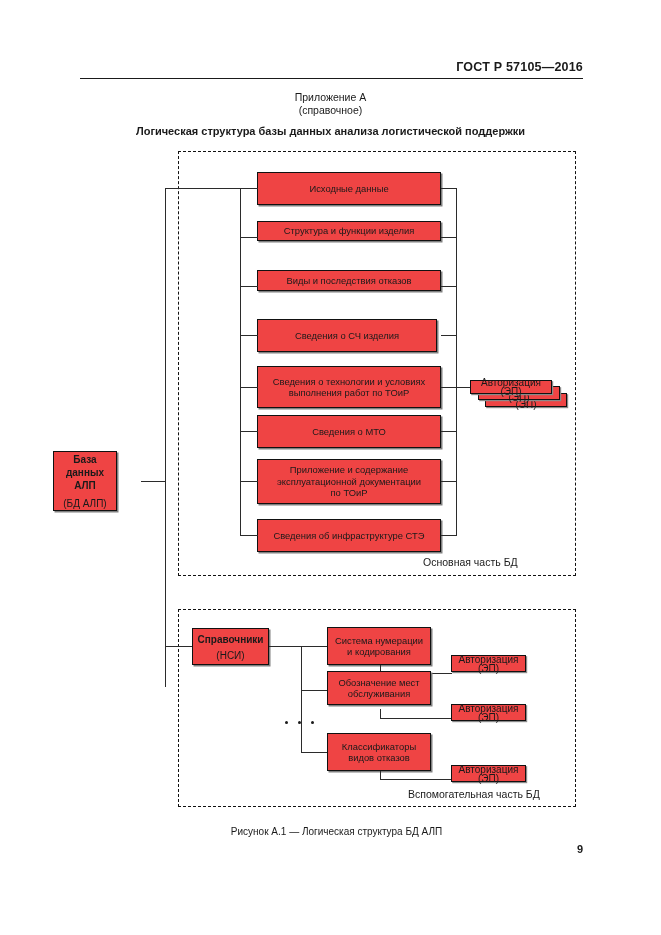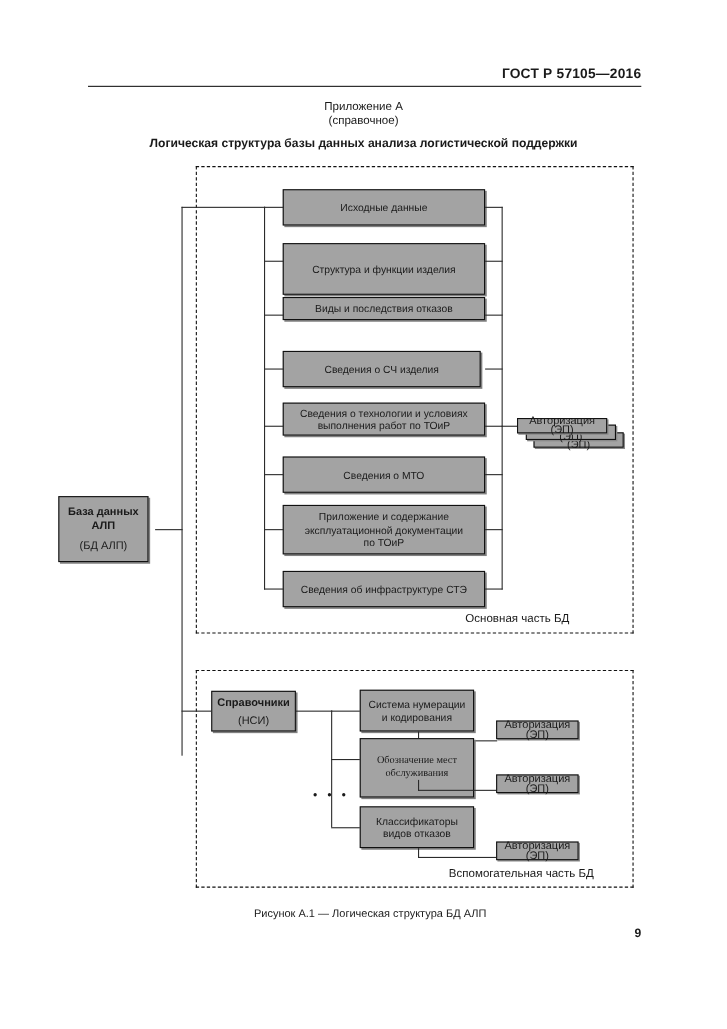--- a/index.html
+++ b/index.html
@@ -41,21 +41,21 @@
   .dashed-region {
     position:absolute; border:1.4px dashed #111; background:transparent;
   }
   .region-label {
     position:absolute; font-size:10.5px; white-space:nowrap;
   }
 
   .node {
     position:absolute;
     border:1.4px solid #111;
-    background:#a3a3a3;
+    background:#ef4444;
     display:flex; align-items:center; justify-content:center;
     text-align:center;
     font-size:9.4px;
     line-height:11.5px;
     box-shadow: 1.5px 1.5px 0 #808080;
     padding:2px 4px;
   }
   .node.root { font-size:10px; line-height:13px; flex-direction:column; }
   .node.root b { font-weight:bold; display:block; }
   .node.root span.sub { font-weight:normal; display:block; margin-top:5px; }
@@ -92,21 +92,21 @@
     <div>(справочное)</div>
   </div>
 
   <div class="doc-title">Логическая структура базы данных анализа логистической поддержки</div>
 
   <div class="diagram">
 
     <div class="dashed-region" style="left:178px; top:151px; width:398px; height:425px;"></div>
     <div class="region-label" style="left:423px; top:556px;">Основная часть БД</div>
 
-    <div class="node root" style="left:53px; top:451px; width:82px; height:60px;">
+    <div class="node root" style="left:53px; top:451px; width:64px; height:60px;">
       <div>
         <b><span>База данных</span><br>
            <span>АЛП</span></b>
         <span class="sub">(БД АЛП)</span>
       </div>
     </div>
 
     <div class="line h" style="left:141px; top:481px; width:25px;"></div>
     <div class="line v" style="left:165px; top:188px; height:499px;"></div>
     <div class="line h" style="left:165px; top:188px; width:76px;"></div>
@@ -114,39 +114,39 @@
     <div class="line v" style="left:240px; top:188px; height:348px;"></div>
 
     <div class="line v" style="left:456px; top:188px; height:348px;"></div>
 
     <div class="node" style="left:257px; top:172px; width:184px; height:33px;">
       <span>Исходные данные</span>
     </div>
     <div class="line h" style="left:240px; top:188px; width:18px;"></div>
     <div class="line h" style="left:441px; top:188px; width:16px;"></div>
 
-    <div class="node" style="left:257px; top:221px; width:184px; height:47px;">
+    <div class="node" style="left:257px; top:221px; width:184px; height:20px;">
       <span>Структура и функции изделия</span>
     </div>
     <div class="line h" style="left:240px; top:237px; width:18px;"></div>
     <div class="line h" style="left:441px; top:237px; width:16px;"></div>
 
     <div class="node" style="left:257px; top:270px; width:184px; height:21px;">
       <span>Виды и последствия отказов</span>
     </div>
     <div class="line h" style="left:240px; top:286px; width:18px;"></div>
     <div class="line h" style="left:441px; top:286px; width:16px;"></div>
 
     <div class="node" style="left:257px; top:319px; width:180px; height:33px;">
       <span>Сведения о СЧ изделия</span>
     </div>
     <div class="line h" style="left:240px; top:335px; width:18px;"></div>
     <div class="line h" style="left:441px; top:335px; width:16px;"></div>
 
-    <div class="node" style="left:257px; top:366px; width:184px; height:30px;">
+    <div class="node" style="left:257px; top:366px; width:184px; height:42px;">
       <div>
         <span>Сведения о технологии и условиях</span><br>
         <span>выполнения работ по ТОиР</span>
       </div>
     </div>
     <div class="line h" style="left:240px; top:387px; width:18px;"></div>
     <div class="line h" style="left:441px; top:387px; width:16px;"></div>
 
     <div class="line h" style="left:456px; top:387px; width:14px;"></div>
     <div class="node auth" style="left:485px; top:393px; width:82px; height:14px; z-index:1;">
@@ -203,21 +203,21 @@
         <span>и кодирования</span>
       </div>
     </div>
     <div class="line v" style="left:380px; top:665px; height:9px;"></div>
     <div class="line h" style="left:380px; top:673px; width:72px;"></div>
     <div class="node auth" style="left:451px; top:655px; width:75px; height:17px;">
       <span>Авторизация (ЭП)</span>
     </div>
 
     <div class="line h" style="left:301px; top:690px; width:27px;"></div>
-    <div class="node" style="left:327px; top:671px; width:104px; height:54px;font-family:Liberation Serif, serif;">
+    <div class="node" style="left:327px; top:671px; width:104px; height:34px;">
       <div>
         <span>Обозначение мест</span><br>
         <span>обслуживания</span>
       </div>
     </div>
     <div class="line v" style="left:380px; top:709px; height:10px;"></div>
     <div class="line h" style="left:380px; top:718px; width:72px;"></div>
     <div class="node auth" style="left:451px; top:704px; width:75px; height:17px;">
       <span>Авторизация (ЭП)</span>
     </div>

